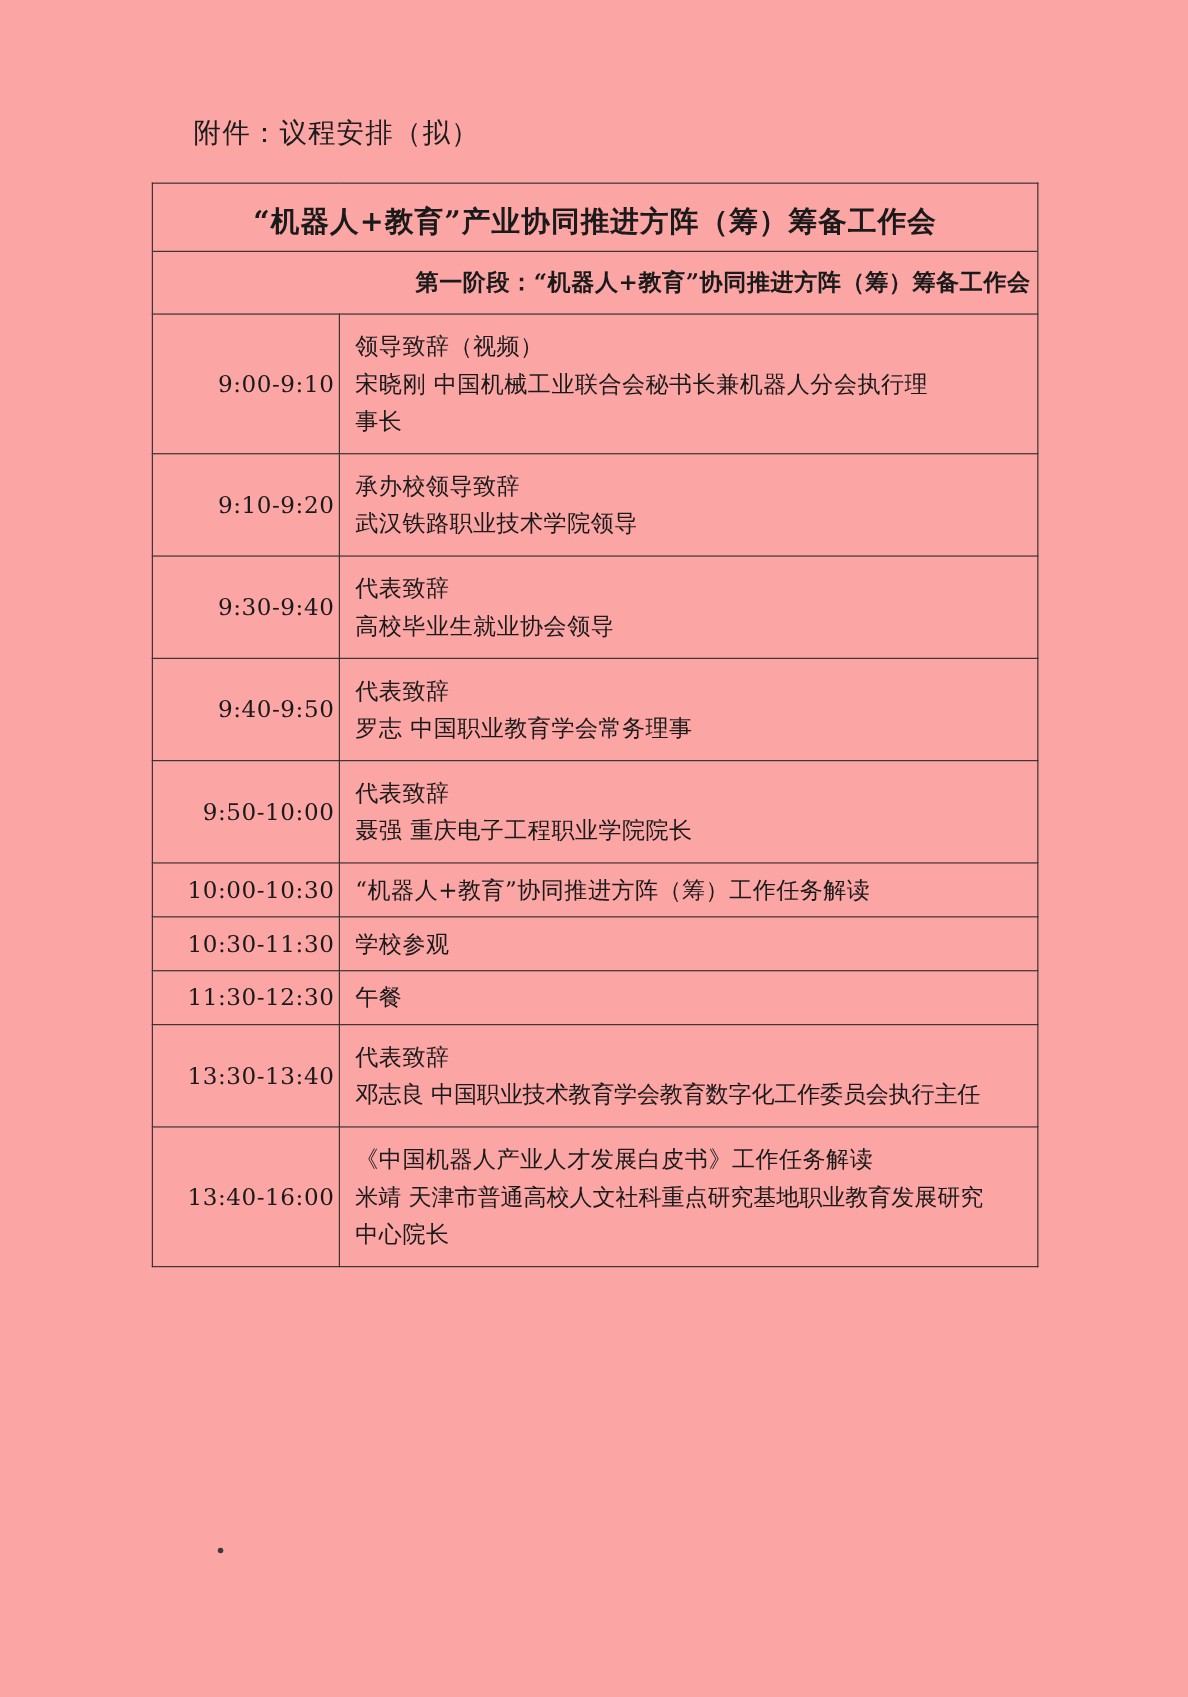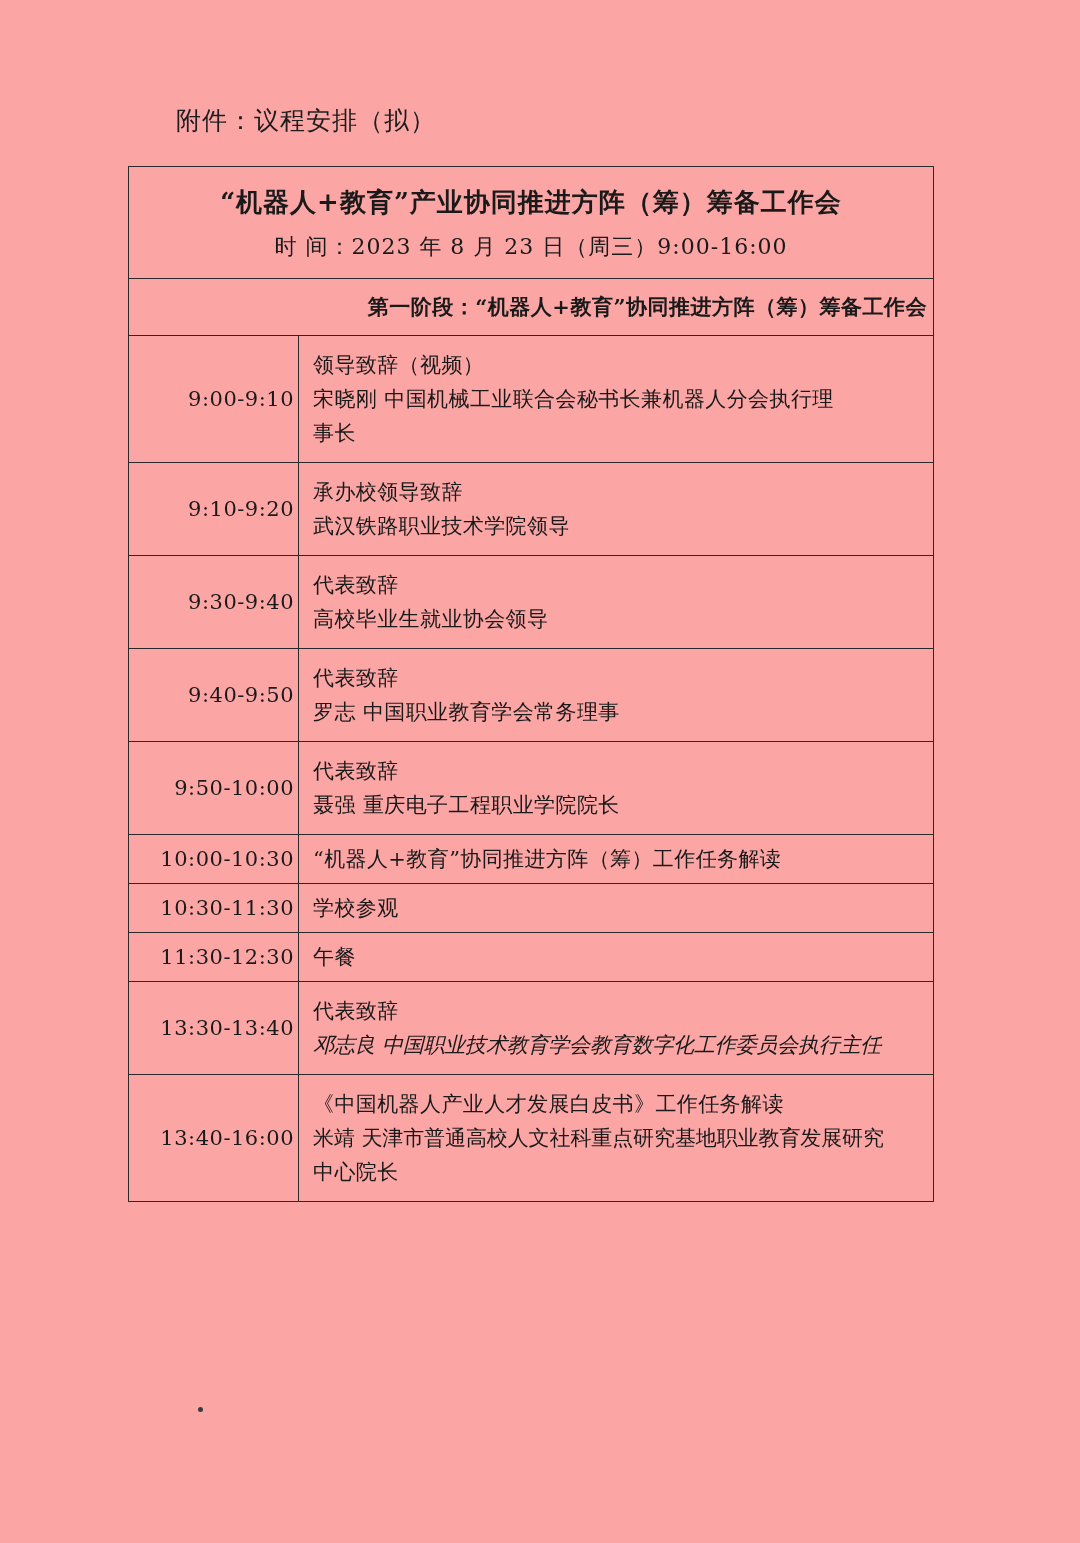--- a/index.html
+++ b/index.html
@@ -24,21 +24,21 @@
     position: absolute;
     left: 176px;
     top: 104px;
     font-size: 25px;
     letter-spacing: 1px;
     color: #1c1c1c;
     white-space: nowrap;
   }
   .agenda-table {
     position: absolute;
-    left: 128px;
+    left: 138px;
     top: 166px;
     width: 805px;
     border-collapse: collapse;
     table-layout: fixed;
   }
   .agenda-table td {
     border: 1.6px solid #2a2a2a;
     padding: 0;
     vertical-align: middle;
   }
@@ -108,23 +108,20 @@
   <table class="agenda-table">
     <colgroup>
       <col style="width:170px">
       <col style="width:635px">
     </colgroup>
     <tbody>
       <tr>
         <td class="title-cell" colspan="2" style="border-bottom:none;">“机器人+教育”产业协同推进方阵（筹）筹备工作会</td>
       </tr>
       <tr>
-        <td class="time-head-cell" colspan="2" style="border-top:none;">时 间：2023 年 8 月 23 日（周三）9:00-16:00</td>
-      </tr>
-      <tr>
         <td class="stage-cell" colspan="2">第一阶段：“机器人+教育”协同推进方阵（筹）筹备工作会</td>
       </tr>
 
       <tr>
         <td class="time-cell">9:00-9:10</td>
         <td class="content-cell">
           <span class="line">领导致辞（视频）</span>
           <span class="line">宋晓刚  中国机械工业联合会秘书长兼机器人分会执行理</span>
           <span class="line">事长</span>
         </td>
@@ -176,21 +173,21 @@
       <tr>
         <td class="time-cell">11:30-12:30</td>
         <td class="single-line-cell">午餐</td>
       </tr>
 
 
       <tr>
         <td class="time-cell">13:30-13:40</td>
         <td class="content-cell">
           <span class="line">代表致辞</span>
-          <span class="line" style="letter-spacing:-0.2px;font-style:italic;">邓志良  中国职业技术教育学会教育数字化工作委员会执行主任</span>
+          <span class="line" style="letter-spacing:-0.2px;">邓志良  中国职业技术教育学会教育数字化工作委员会执行主任</span>
         </td>
       </tr>
 
       <tr>
         <td class="time-cell">13:40-16:00</td>
         <td class="content-cell">
           <span class="line">《中国机器人产业人才发展白皮书》工作任务解读</span>
           <span class="line" style="letter-spacing:-0.1px;">米靖  天津市普通高校人文社科重点研究基地职业教育发展研究</span>
           <span class="line">中心院长</span>
         </td>

